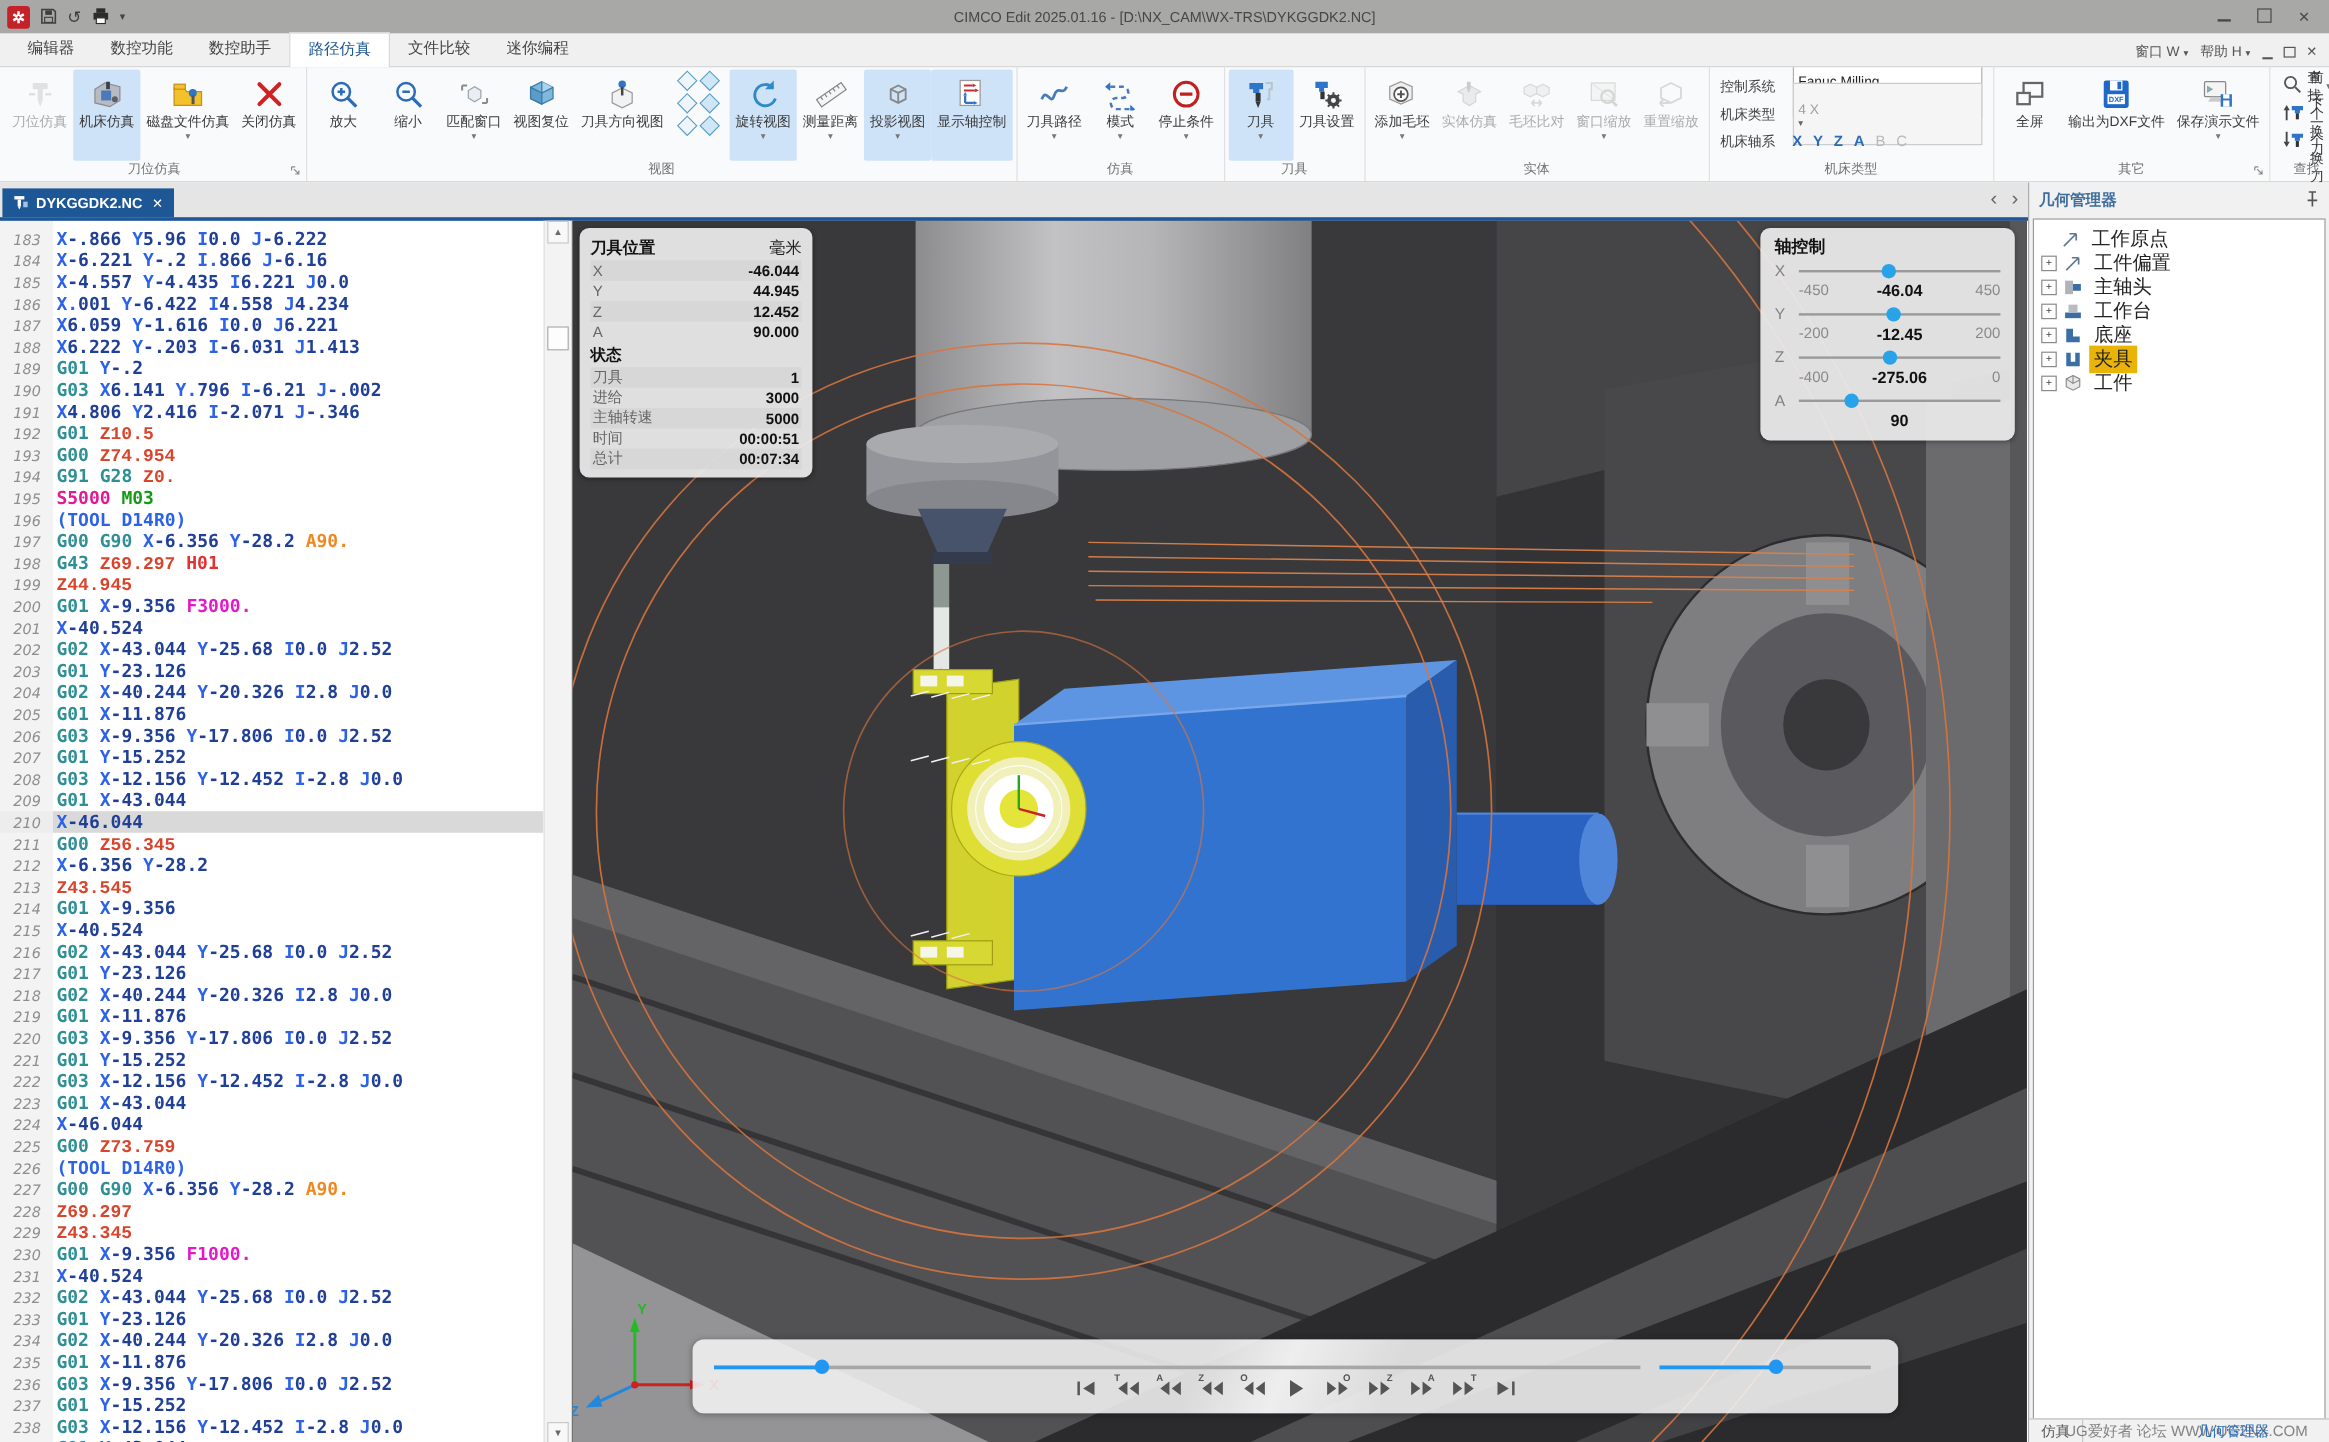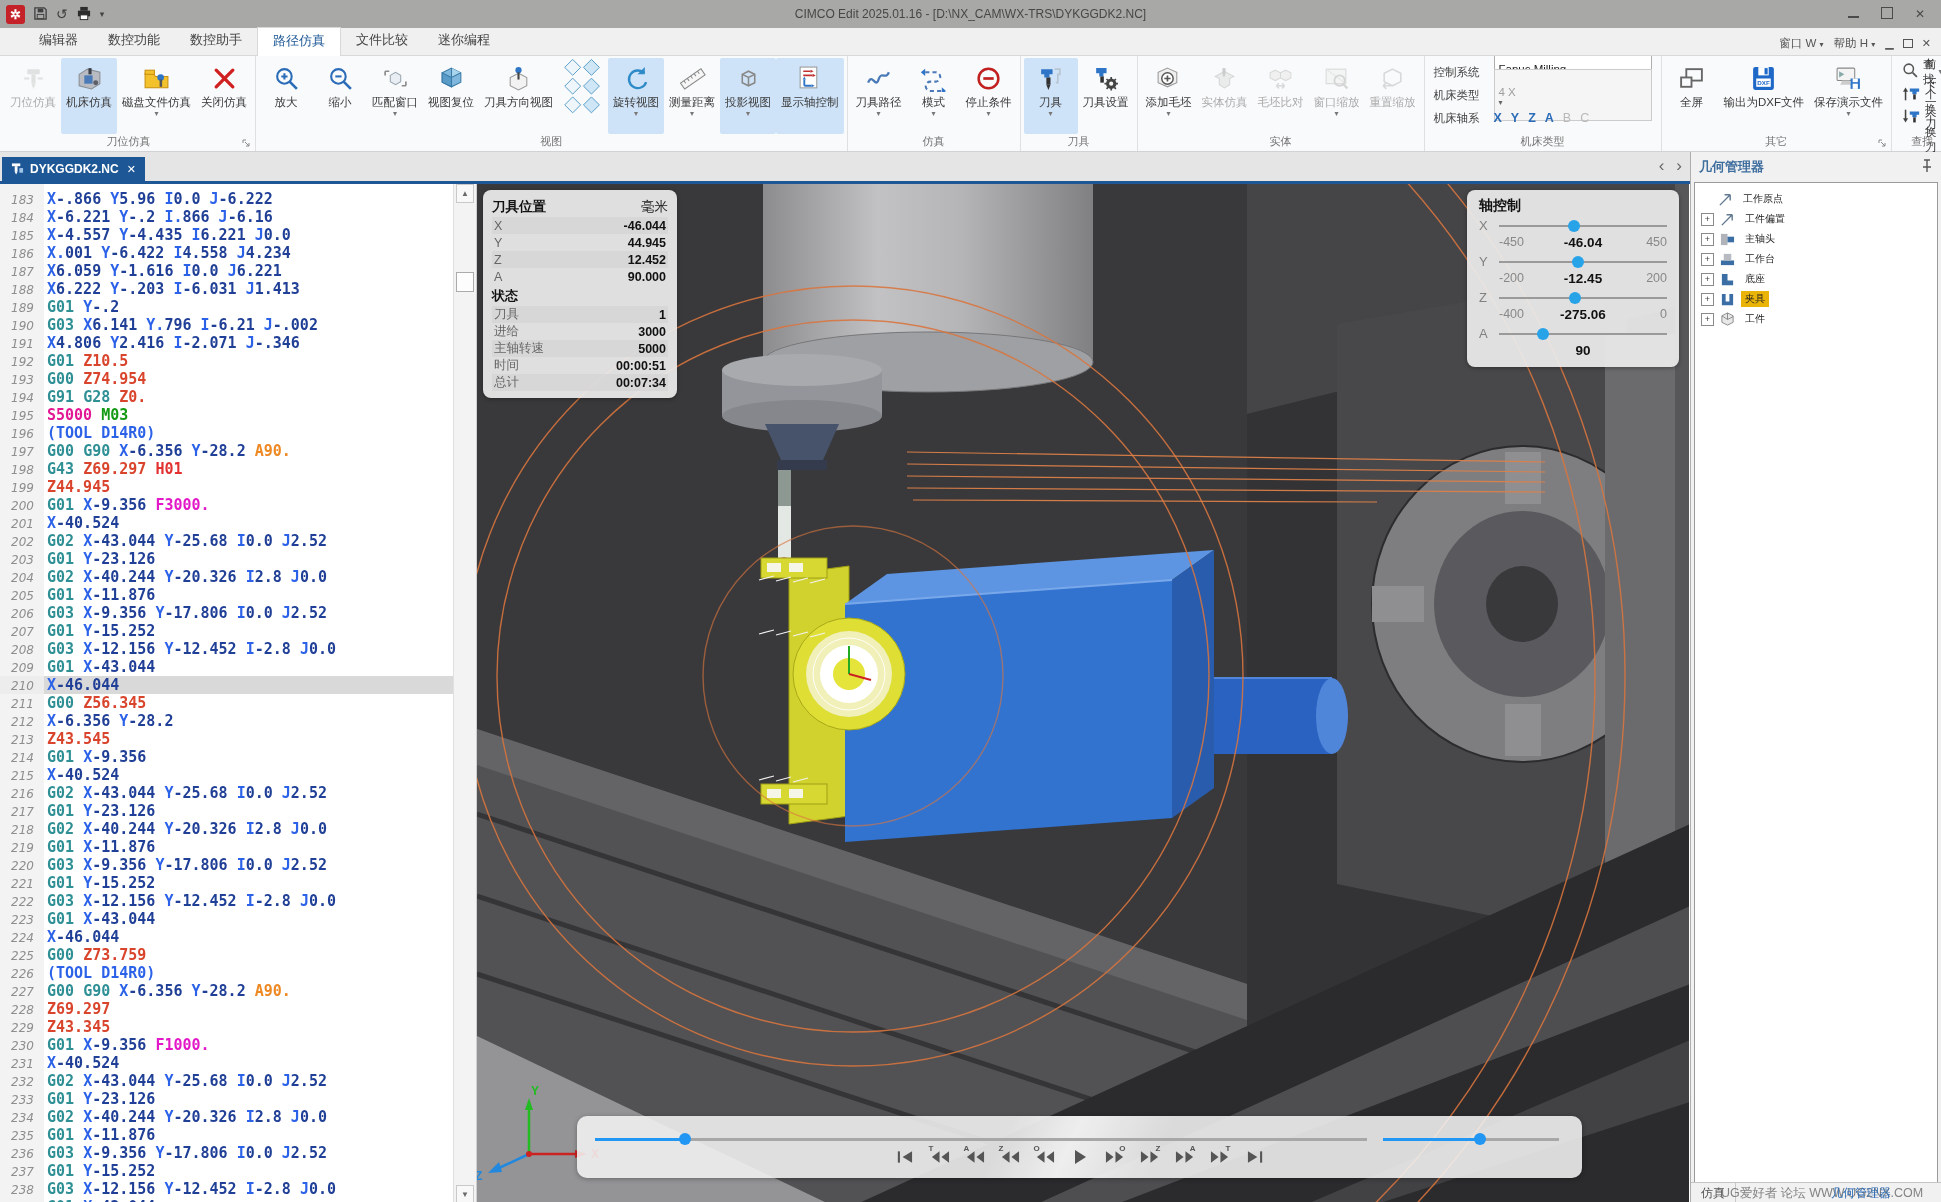--- a/index.html
+++ b/index.html
@@ -11,21 +11,21 @@
   .applogo{width:19px;height:19px;background:#c42128;border-radius:3px;color:#fff;font-size:13px;
            display:flex;align-items:center;justify-content:center;font-weight:bold;}
   .qicon{color:#3f3f3f;font-size:14px;line-height:1;}
   .qcaret{font-size:9px;color:#444;}
   .wtitle{position:absolute;left:0;right:0;text-align:center;font-size:12px;color:#474747;}
   .winbtns{margin-left:auto;display:flex;gap:22px;padding-right:16px;z-index:2;color:#4a4a4a;font-size:12px;align-items:center;}
   .wb-max{width:10px;height:10px;border:1.4px solid #4a4a4a;display:inline-block;}
   .wb-min{width:11px;height:2px;background:#4a4a4a;display:inline-block;}
   
   .menurow{height:27px;background:#f0f0f0;display:flex;align-items:flex-end;border-bottom:1px solid #d8d8d8;position:relative;}
-  .mtabs{display:flex;padding-left:24px;}
+  .mtabs{display:flex;padding-left:8px;}
   .mtab{padding:4px 15px 5px;font-size:13px;color:#444;cursor:default;}
   .mtab.active{background:#fff;border:1px solid #d8d8d8;border-bottom:none;color:#1d5795;margin-bottom:-1px;padding-bottom:6px;}
   .menuright{margin-left:auto;display:flex;align-items:center;gap:10px;padding:0 10px 4px 0;font-size:11.5px;color:#555;}
   .mdicons{display:flex;gap:9px;align-items:center;color:#555;font-size:11px;}
   
   .ribbon{height:95px;background:#f9fafb;display:flex;border-bottom:1px solid #d2d2d2;padding-left:2px;}
   .rgroup{display:flex;flex-direction:column;border-right:1px solid #e0e0e0;padding:2px 3px 0;}
   .ritems{display:flex;flex:1;align-items:stretch;}
   .rbtn{display:flex;flex-direction:column;align-items:center;padding:2px 5px 0;min-width:44px;border-radius:2px;}
   .rbtn.sel{background:#cfe3f8;}
@@ -63,21 +63,21 @@
   
   .editor{width:453px;height:1020px;overflow:hidden;background:linear-gradient(to right,#f3f3f3 0 44px,#fff 44px);
           padding-top:6px;box-sizing:border-box;}
   .cl{height:18px;line-height:18px;white-space:pre;font:bold 15px "DejaVu Sans Mono",monospace;}
   .cl.cur{background:linear-gradient(to right,#ededed 0 44px,#d9d9d9 44px);}
   .num{display:inline-block;width:34px;text-align:right;color:#8e8e8e;
        font:italic 12px "DejaVu Sans",sans-serif;margin-right:13px;}
   .tk{display:inline-block;}
   .tk.g{color:#2e8f94;}
   .tk.xy{color:#203f96;} .tk.xy::first-letter{color:#2b62e8;}
-  .tk.z{color:#d9452c;}
+  .tk.z{color:#d9452c;font-family:Liberation Mono, monospace;}
   .tk.f{color:#e318c8;}
   .tk.s{color:#e31895;}
   .tk.m{color:#149a14;text-align:right;}
   .tk.cm{color:#2b62e8;}
   .tk.a{color:#ee8822;}
   .tk.h{color:#e33131;}
   
   .vscroll{width:24px;background:#f3f3f3;border-left:1px solid #e0e0e0;border-right:1px solid #cfcfcf;position:relative;box-sizing:border-box;}
   .sbtn{position:absolute;left:2px;right:2px;height:17px;background:#f8f8f8;border:1px solid #c9c9c9;
         color:#6a6a6a;font-size:8px;display:flex;align-items:center;justify-content:center;}
@@ -118,21 +118,21 @@
   .psup.l{left:0;} .psup.r{right:0;}
   
   .rightpanel{width:251px;background:#f1f1f1;border-left:1px solid #adadad;position:relative;box-sizing:border-box;height:1052px;}
   .rp-head{height:30px;display:flex;align-items:center;padding:0 8px;font-size:13px;font-weight:bold;color:#3f6e9e;}
   .rp-pin{margin-left:auto;}
   .treebox{position:absolute;left:3px;right:3px;top:30px;bottom:21px;background:#fff;border:1px solid #9a9a9a;padding:6px 0 0 6px;box-sizing:border-box;}
   .titem{display:flex;align-items:center;height:20px;gap:5px;}
   .texp{width:11px;height:11px;border:1px solid #8a8a8a;background:#fff;font-size:9px;line-height:9px;
         display:flex;align-items:center;justify-content:center;color:#444;flex:none;}
   .tspace{width:11px;flex:none;}
-  .tlabel{font-size:10px;color:#222;padding:1px 4px;}
+  .tlabel{font-size:16px;color:#222;padding:1px 4px;}
   .tlabel.sel{background:#eab308;}
   .ticon{width:17px;height:16px;flex:none;display:flex;align-items:center;justify-content:center;}
   
   .rp-status{position:absolute;left:0;right:0;bottom:0;height:21px;background:#f1f1f1;border-top:1px solid #c4c4c4;
              display:flex;align-items:center;font-size:12px;color:#555;}
   .rp-tab1{padding:0 10px;border-right:1px solid #c8c8c8;height:100%;display:flex;align-items:center;}
   .rp-tab2{position:absolute;left:140px;color:#2b6cb8;z-index:2;}
   .wmark{position:absolute;left:30px;right:2px;top:2px;color:rgba(110,110,110,.85);font-size:12.5px;
          white-space:nowrap;overflow:hidden;z-index:1;}
 </style>

